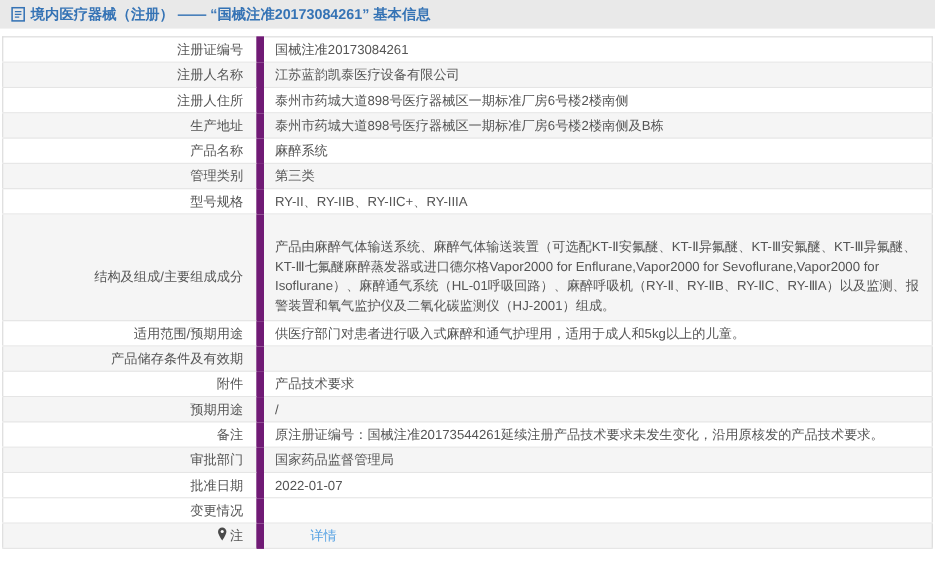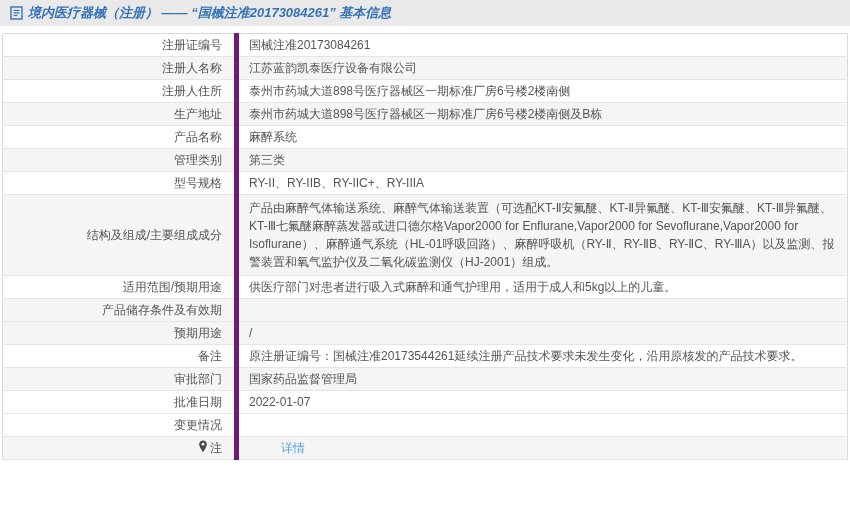--- a/index.html
+++ b/index.html
@@ -7,21 +7,21 @@
     margin: 0; padding: 0;
     width: 850px; height: 530px;
     background: #ffffff;
     overflow: hidden;
     font-family: "Liberation Sans", "DejaVu Sans", sans-serif;
   }
   .header-bar {
     width: 850px; height: 26px;
     background: #e9e9e9;
     display: flex; align-items: center;
-    padding: 0 10px; gap: 5px; font-style: italic;
+    padding: 0 10px; gap: 5px;
   }
   .header-title {
     color: #3573b5;
     font-size: 13px;
     font-weight: bold;
     white-space: nowrap;
   }
   .doc-icon { display: inline-flex; align-items: center; }
   table.info-table {
     width: 846px;
@@ -35,31 +35,31 @@
     font-size: 12px;
     color: #555555;
     height: 23px;
     vertical-align: middle;
   }
   tr.alt td { background: #f5f5f5; }
   td.label-cell {
     width: 234px;
     text-align: right;
     padding: 0 12px 0 4px;
-    border-right: 5px solid #701a75;
+    border-right: 7px solid #701a75;
     white-space: nowrap;
   }
   td.value-cell {
     padding: 0 8px 0 10px;
     text-align: left;
   }
   td.tall {
     height: 80px;
     line-height: 18px;
-    padding-top: 4px;
+    padding-top: 20px;
     padding-bottom: 4px;
     vertical-align: middle;
   }
   a.details-link {
     color: #55a1e3;
     text-decoration: none;
     cursor: pointer;
     margin-left: 32px;
   }
   .pin-icon {
@@ -119,20 +119,24 @@
         <td class="value-cell tall"><span>产品由麻醉气体输送系统、麻醉气体输送装置（可选配KT-Ⅱ安氟醚、KT-Ⅱ异氟醚、KT-Ⅲ安氟醚、KT-Ⅲ异氟醚、KT-Ⅲ七氟醚麻醉蒸发器或进口德尔格Vapor2000 for Enflurane,Vapor2000 for Sevoflurane,Vapor2000 for Isoflurane）、麻醉通气系统（HL-01呼吸回路）、麻醉呼吸机（RY-Ⅱ、RY-ⅡB、RY-ⅡC、RY-ⅢA）以及监测、报警装置和氧气监护仪及二氧化碳监测仪（HJ-2001）组成。</span></td>
       </tr>
       <tr>
         <td class="label-cell"><span>适用范围/预期用途</span></td>
         <td class="value-cell"><span>供医疗部门对患者进行吸入式麻醉和通气护理用，适用于成人和5kg以上的儿童。</span></td>
       </tr>
       <tr class="alt">
         <td class="label-cell"><span>产品储存条件及有效期</span></td>
         <td class="value-cell"><span></span></td>
       </tr>
+      <tr>
+        <td class="label-cell"><span>附件</span></td>
+        <td class="value-cell"><span>产品技术要求</span></td>
+      </tr>
       <tr class="alt">
         <td class="label-cell"><span>预期用途</span></td>
         <td class="value-cell"><span>/</span></td>
       </tr>
       <tr>
         <td class="label-cell"><span>备注</span></td>
         <td class="value-cell"><span>原注册证编号：国械注准20173544261延续注册产品技术要求未发生变化，沿用原核发的产品技术要求。</span></td>
       </tr>
       <tr class="alt">
         <td class="label-cell"><span>审批部门</span></td>

